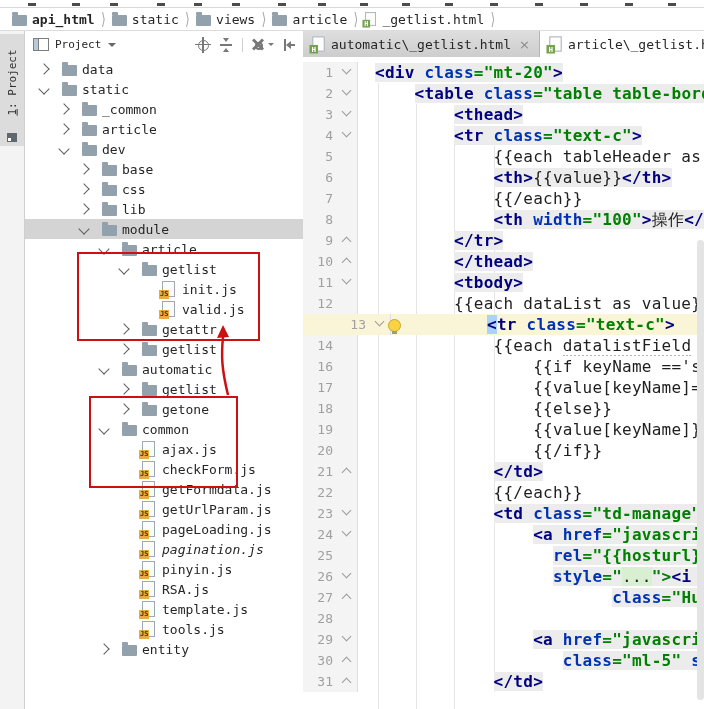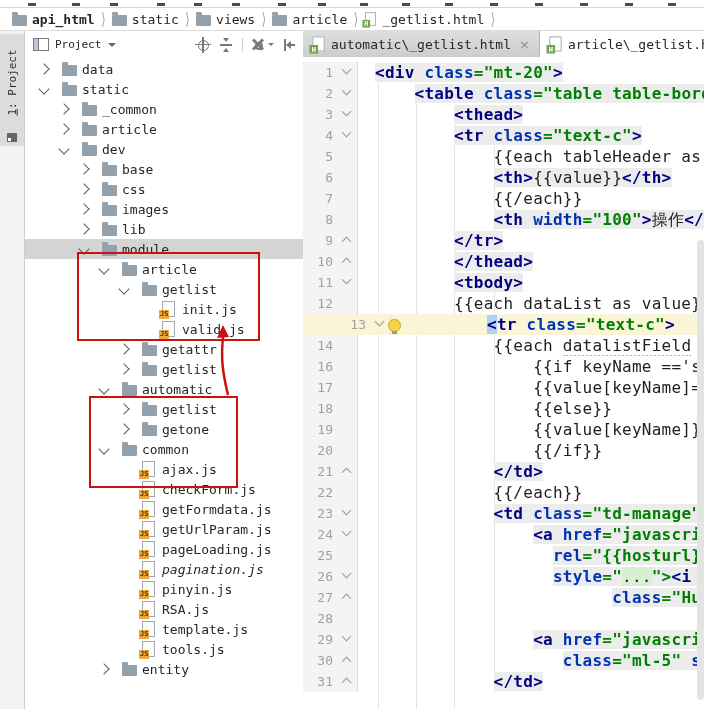--- a/index.html
+++ b/index.html
@@ -247,29 +247,20 @@
             </span>
             <span class="lbl" style="left: 97px;">css</span>
           </div>
           <div class="trow">
             <span class="chevbox" style="left: 55px;">
               <span class="chev c"></span>
             </span>
             <span class="icobox" style="left: 77px;">
               <span class="ico-folder"></span>
             </span>
-            <span class="lbl" style="left: 97px;">images</span>
-          </div>
-          <div class="trow">
-            <span class="chevbox" style="left: 55px;">
-              <span class="chev c"></span>
-            </span>
-            <span class="icobox" style="left: 77px;">
-              <span class="ico-folder"></span>
-            </span>
             <span class="lbl" style="left: 97px;">lib</span>
           </div>
           <div class="trow sel">
             <span class="chevbox" style="left: 55px;">
               <span class="chev e"></span>
             </span>
             <span class="icobox" style="left: 77px;">
               <span class="ico-folder"></span>
             </span>
             <span class="lbl" style="left: 97px;">module</span>

